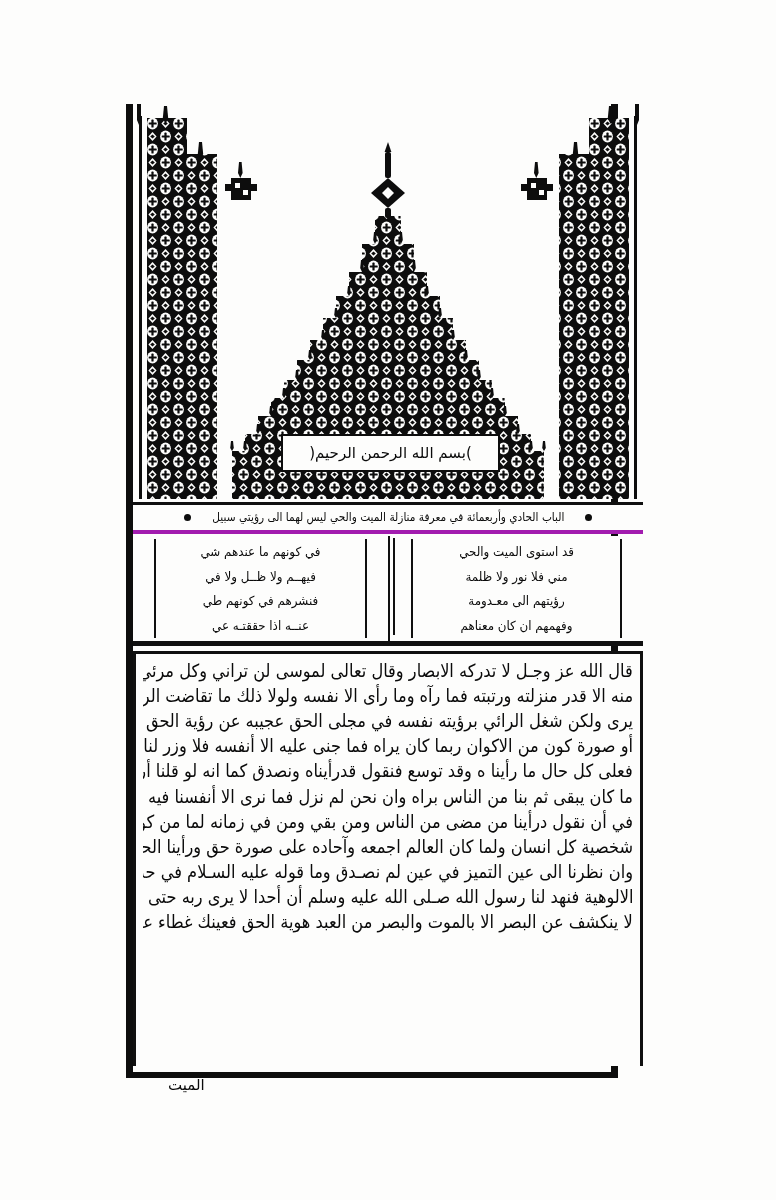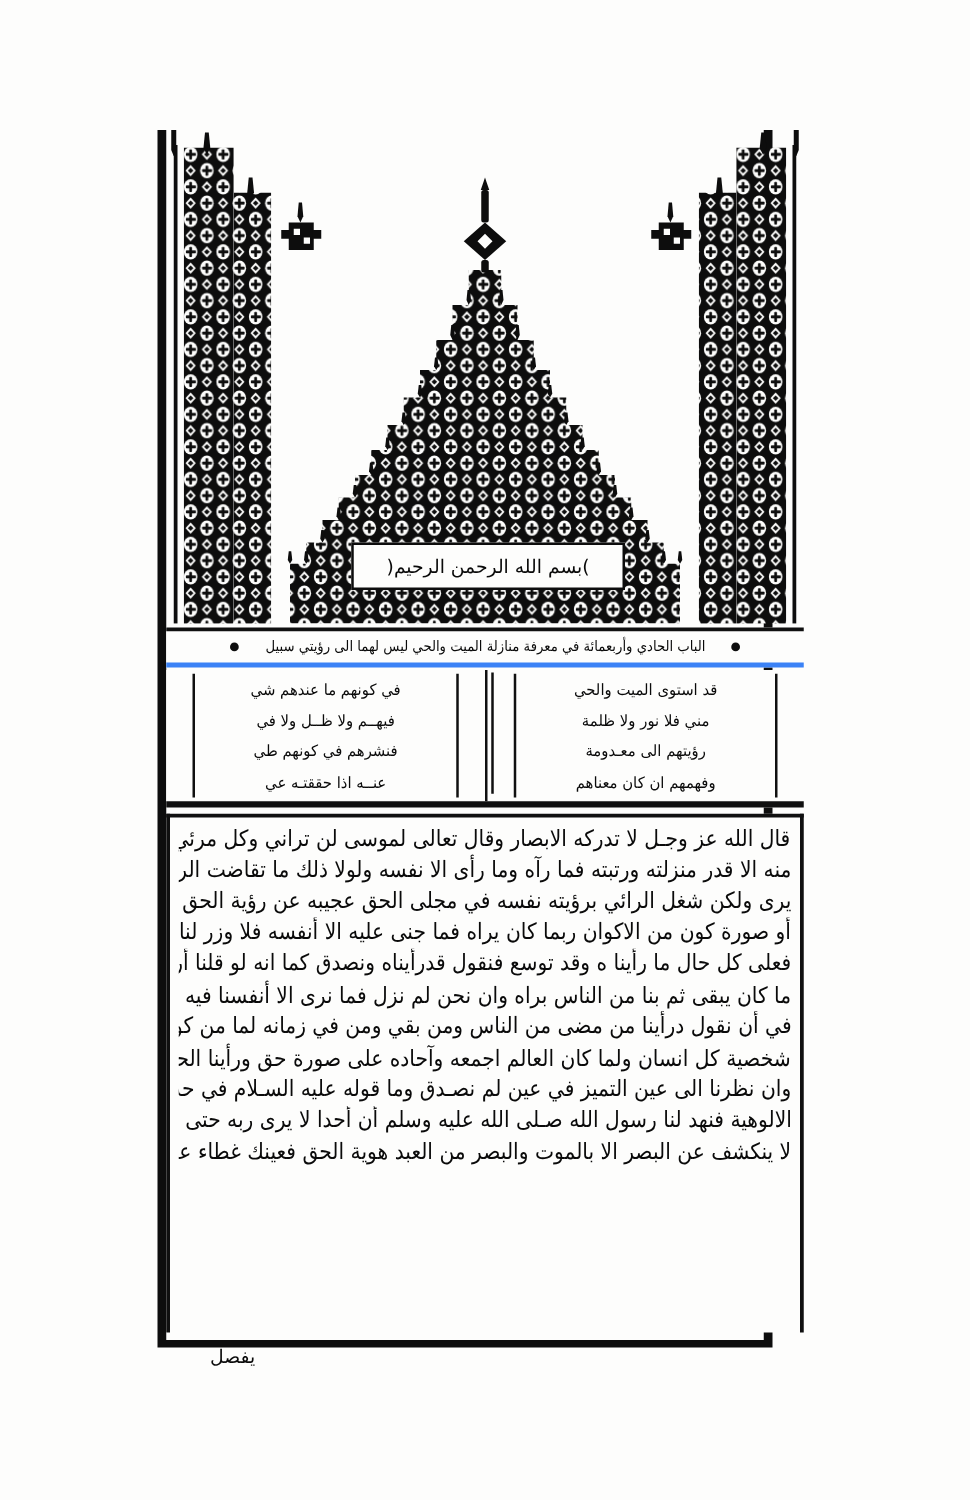--- a/index.html
+++ b/index.html
@@ -62,21 +62,21 @@
 
   
   #heading-band {
     position: absolute;
     left: 7px;
     top: 398px;
     width: 510px;
     height: 32px;
     box-sizing: border-box;
     border-top: 3px solid #101010;
-    border-bottom: 4px solid #3b82f6;
+    border-bottom: 4px solid #a21caf;
     background: #fdfdfc;
     display: flex;
     align-items: center;
     justify-content: center;
   }
   #heading-band-inner {
     display: flex;
     align-items: center;
     gap: 6px;
     direction: rtl;
@@ -409,15 +409,15 @@
             <span>الالوهية فنهد لنا رسول الله صـلى الله عليه وسلم أن أحدا لا يرى ربه حتى يموت لان الغطاء</span>
           </div>
         <div class="body-line">
             <span>لا ينكشف عن البصر الا بالموت والبصر من العبد هوية الحق فعينك غطاء على بصرك الحق</span>
           </div>
       </div>
     </div>
 
   </div>
 
-  <div id="catchword">يفصل</div>
+  <div id="catchword">الميت</div>
 
 </div>
 
 </body></html>

